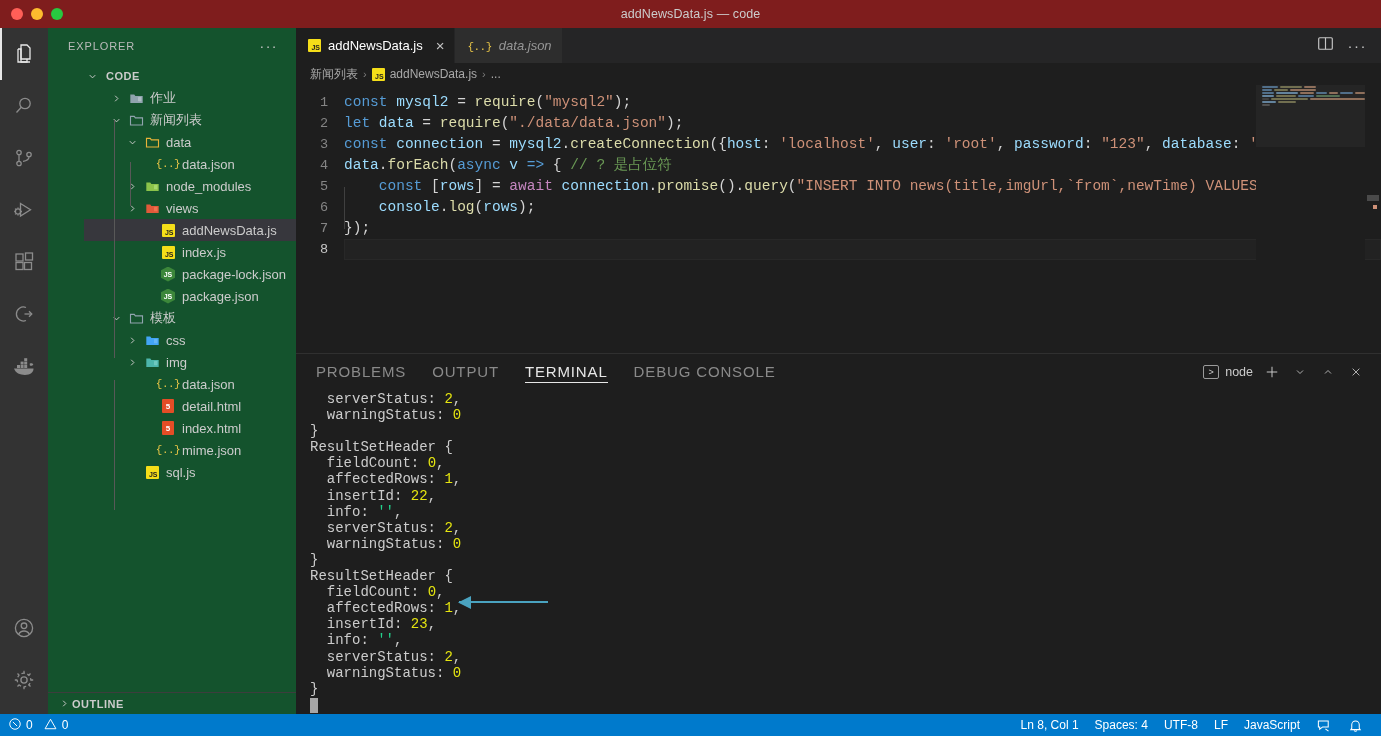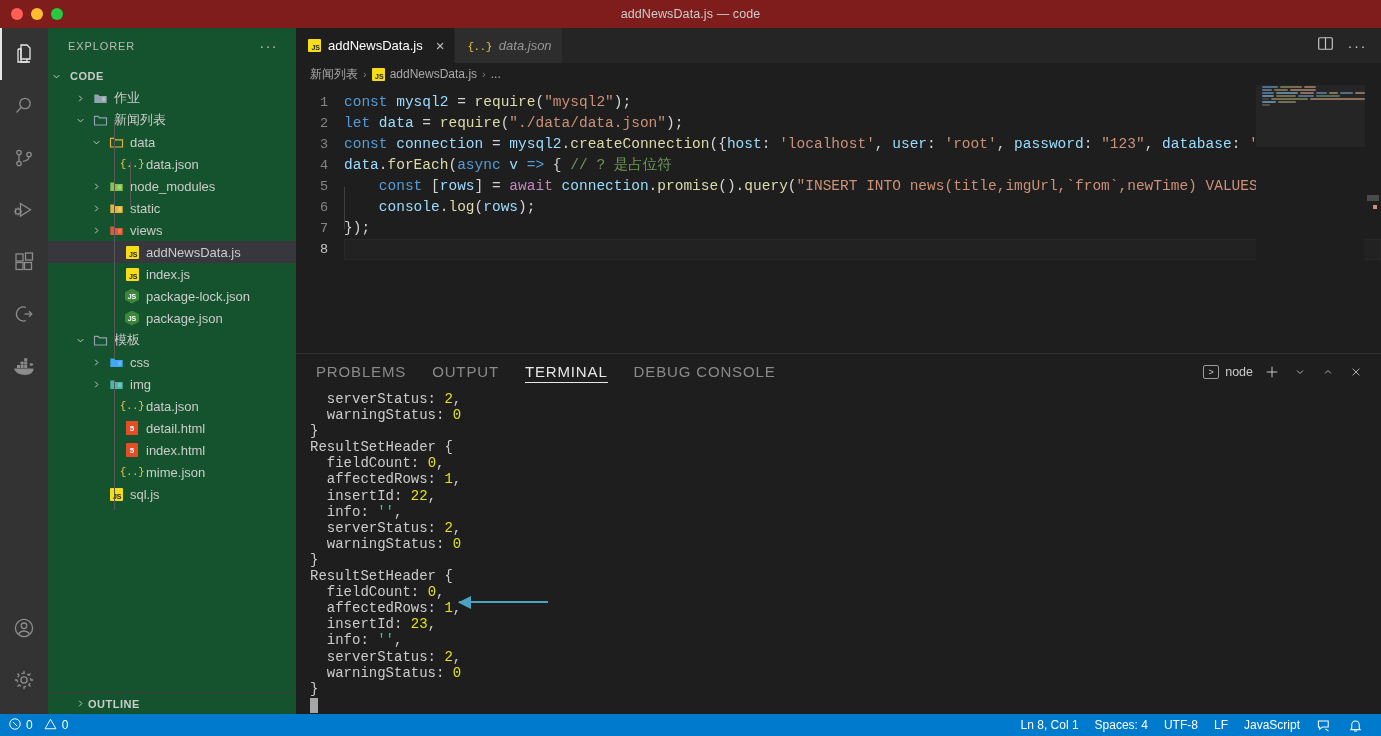--- a/index.html
+++ b/index.html
@@ -65,21 +65,21 @@
   }
   .sidebar-header {
     height: 35px; flex: 0 0 35px;
     display: flex; align-items: center; justify-content: space-between;
     padding: 0 18px 0 20px;
   }
   .sidebar-title {
     font-size: 11px; letter-spacing: .9px; color: #bbbbbb; font-weight: 400;
   }
   .sidebar-actions { color: #c5c5c5; font-size: 14px; letter-spacing: 1.5px; line-height: 10px; }
-  .tree { flex: 1 1 auto; overflow: hidden; padding-top: 2px; }
+  .tree { flex: 1 1 auto; overflow: hidden; padding-top: 2px; padding-left: 36px; }
   .row {
     height: 22px; display: flex; align-items: center;
     font-size: 13px; color: #cccccc; white-space: nowrap;
     position: relative;
   }
   .row.selected { background: #37373d; }
   .row .twisty {
     width: 16px; flex: 0 0 16px; display: flex; align-items: center; justify-content: center;
     color: #cccccc;
   }
@@ -105,21 +105,21 @@
     color: #fff; font-size: 8px; font-weight: 700; display:flex; align-items:center; justify-content:center;
   }
   .node-icon {
     width: 14px; height: 15px; background: #3c873a;
     clip-path: polygon(50% 0, 100% 25%, 100% 75%, 50% 100%, 0 75%, 0 25%);
     color: #fff; font-size: 7px; display:flex; align-items:center; justify-content:center; font-weight:700;
   }
 
   .outline-bar {
     flex: 0 0 22px; height: 22px; border-top: 1px solid #3d3d3d;
-    display: flex; align-items: center; padding-left: 24px;
+    display: flex; align-items: center; padding-left: 8px;
     font-size: 11px; font-weight: 700; letter-spacing: .5px; color: #cccccc;
   }
   .outline-bar .tw { width: 16px; display: flex; align-items: center; justify-content: center; }
 
   
   .editor-area { flex: 1 1 auto; display: flex; flex-direction: column; min-width: 0; background: #1e1e1e; }
 
   .tabsbar { height: 35px; flex: 0 0 35px; background: #252526; display: flex; position: relative; }
   .tab {
     display: flex; align-items: center; gap: 7px;
@@ -443,35 +443,20 @@
                 <path d="M6 4l4 4-4 4"></path>
               </svg>
             </span>
             <span class="ficon" style="margin-left:4px">
               <svg width="15" height="15" viewBox="0 0 16 16">
                 <path d="M1.4 3.6h4.2l1.2 1.6h7.8v7.6H1.4z" fill="#8bc34a"></path>
                 <rect x="9.6" y="6.4" width="3.6" height="4.4" rx=".6" fill="#a5d86b"></rect>
               </svg>
             </span>
             <span class="label">node_modules</span>
-          </div>
-          <div class="row">
-            <span style="width:40px;flex:0 0 40px"></span>
-            <span class="twisty">
-              <svg width="11" height="11" viewBox="0 0 16 16" fill="none" stroke="#cccccc" stroke-width="1.4">
-                <path d="M6 4l4 4-4 4"></path>
-              </svg>
-            </span>
-            <span class="ficon" style="margin-left:4px">
-              <svg width="15" height="15" viewBox="0 0 16 16">
-                <path d="M1.4 3.6h4.2l1.2 1.6h7.8v7.6H1.4z" fill="#e8b339"></path>
-                <rect x="9.6" y="6.4" width="3.6" height="4.4" rx=".6" fill="#f6c85f"></rect>
-              </svg>
-            </span>
-            <span class="label">static</span>
           </div>
           <div class="row">
             <span style="width:40px;flex:0 0 40px"></span>
             <span class="twisty">
               <svg width="11" height="11" viewBox="0 0 16 16" fill="none" stroke="#cccccc" stroke-width="1.4">
                 <path d="M6 4l4 4-4 4"></path>
               </svg>
             </span>
             <span class="ficon" style="margin-left:4px">
               <svg width="15" height="15" viewBox="0 0 16 16">

